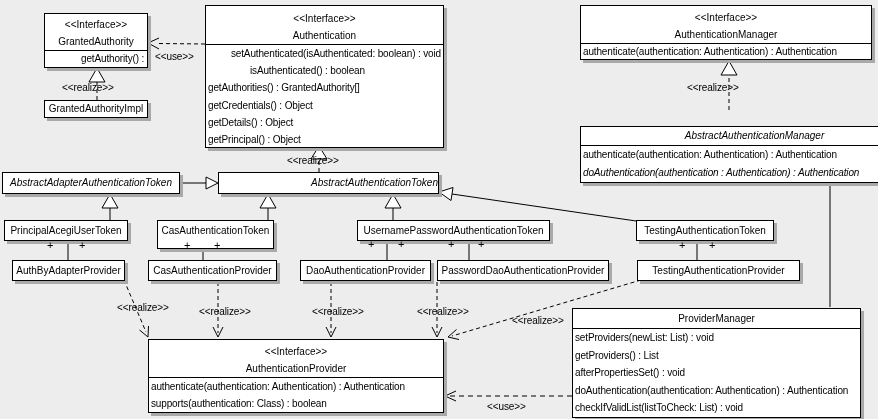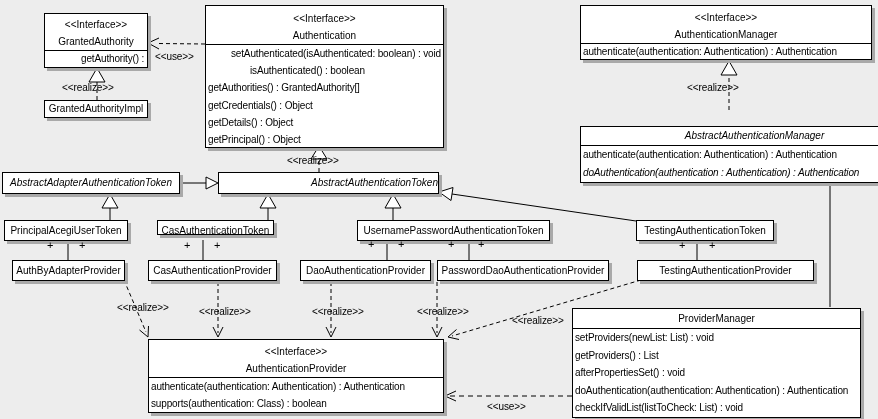--- a/index.html
+++ b/index.html
@@ -196,21 +196,21 @@
   </div>
 
   <div class="uml-box single abstract" style="left:218px;top:172px;width:221px;height:22px;line-height:20px;text-align:right;">
     <span>AbstractAuthenticationToken</span>
   </div>
 
   <div class="uml-box single" style="left:4px;top:220px;width:124px;height:21px;line-height:19px;">
     <span>PrincipalAcegiUserToken</span>
   </div>
 
-  <div class="uml-box single" style="left:157px;top:220px;width:117px;height:15px;line-height:19px;">
+  <div class="uml-box single" style="left:157px;top:220px;width:117px;height:29px;line-height:19px;">
     <span>CasAuthenticationToken</span>
   </div>
 
   <div class="uml-box single" style="left:357px;top:220px;width:193px;height:21px;line-height:19px;">
     <span>UsernamePasswordAuthenticationToken</span>
   </div>
 
   <div class="uml-box single" style="left:636px;top:220px;width:138px;height:21px;line-height:19px;">
     <span>TestingAuthenticationToken</span>
   </div>
@@ -224,21 +224,21 @@
   </div>
 
   <div class="uml-box single" style="left:300px;top:260px;width:131px;height:21px;line-height:19px;">
     <span>DaoAuthenticationProvider</span>
   </div>
 
   <div class="uml-box single" style="left:437px;top:260px;width:172px;height:21px;line-height:19px;">
     <span>PasswordDaoAuthenticationProvider</span>
   </div>
 
-  <div class="uml-box single" style="left:637px;top:260px;width:177px;height:21px;line-height:19px;">
+  <div class="uml-box single" style="left:637px;top:260px;width:163px;height:21px;line-height:19px;">
     <span>TestingAuthenticationProvider</span>
   </div>
 
   <div class="uml-box" style="left:148px;top:339px;width:296px;height:74px;">
     <div class="title">
       <div class="line" style="padding-top:3px;">&lt;&lt;Interface&gt;&gt;</div>
       <div class="line">AuthenticationProvider</div>
     </div>
     <div class="methods">
       <div class="m-row" style="line-height:17px;">authenticate(authentication: Authentication) : Authentication</div>

